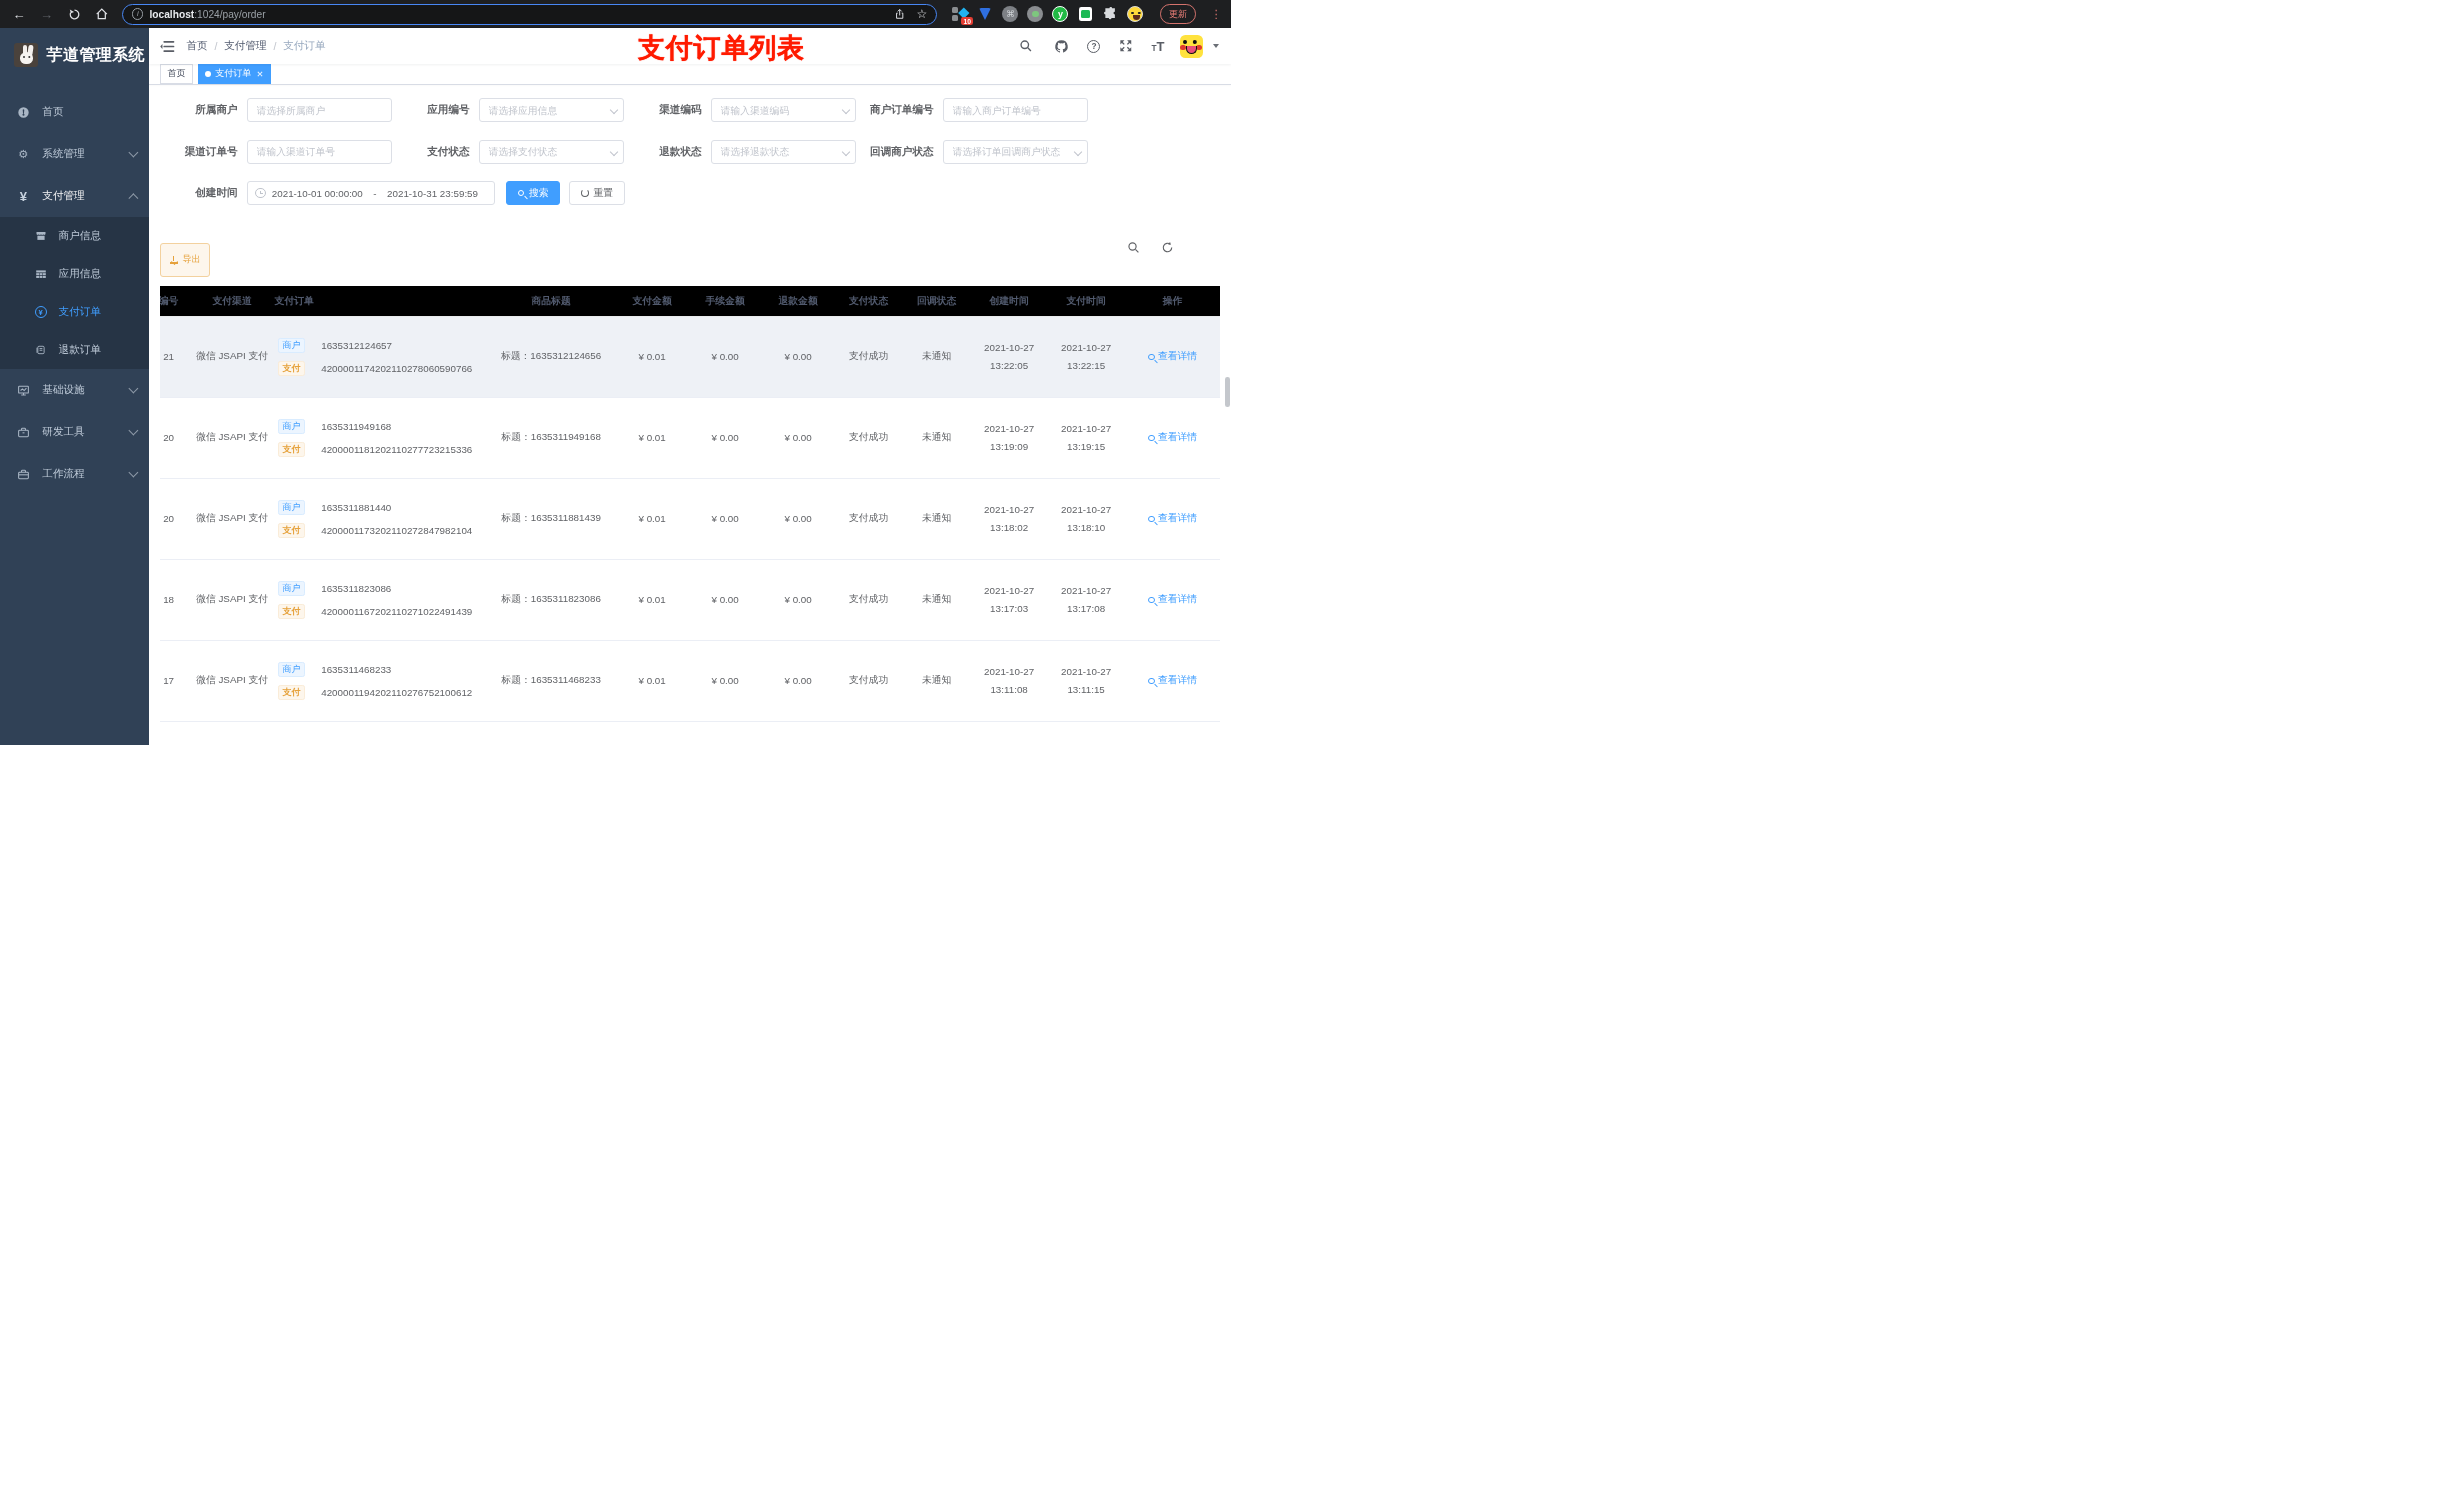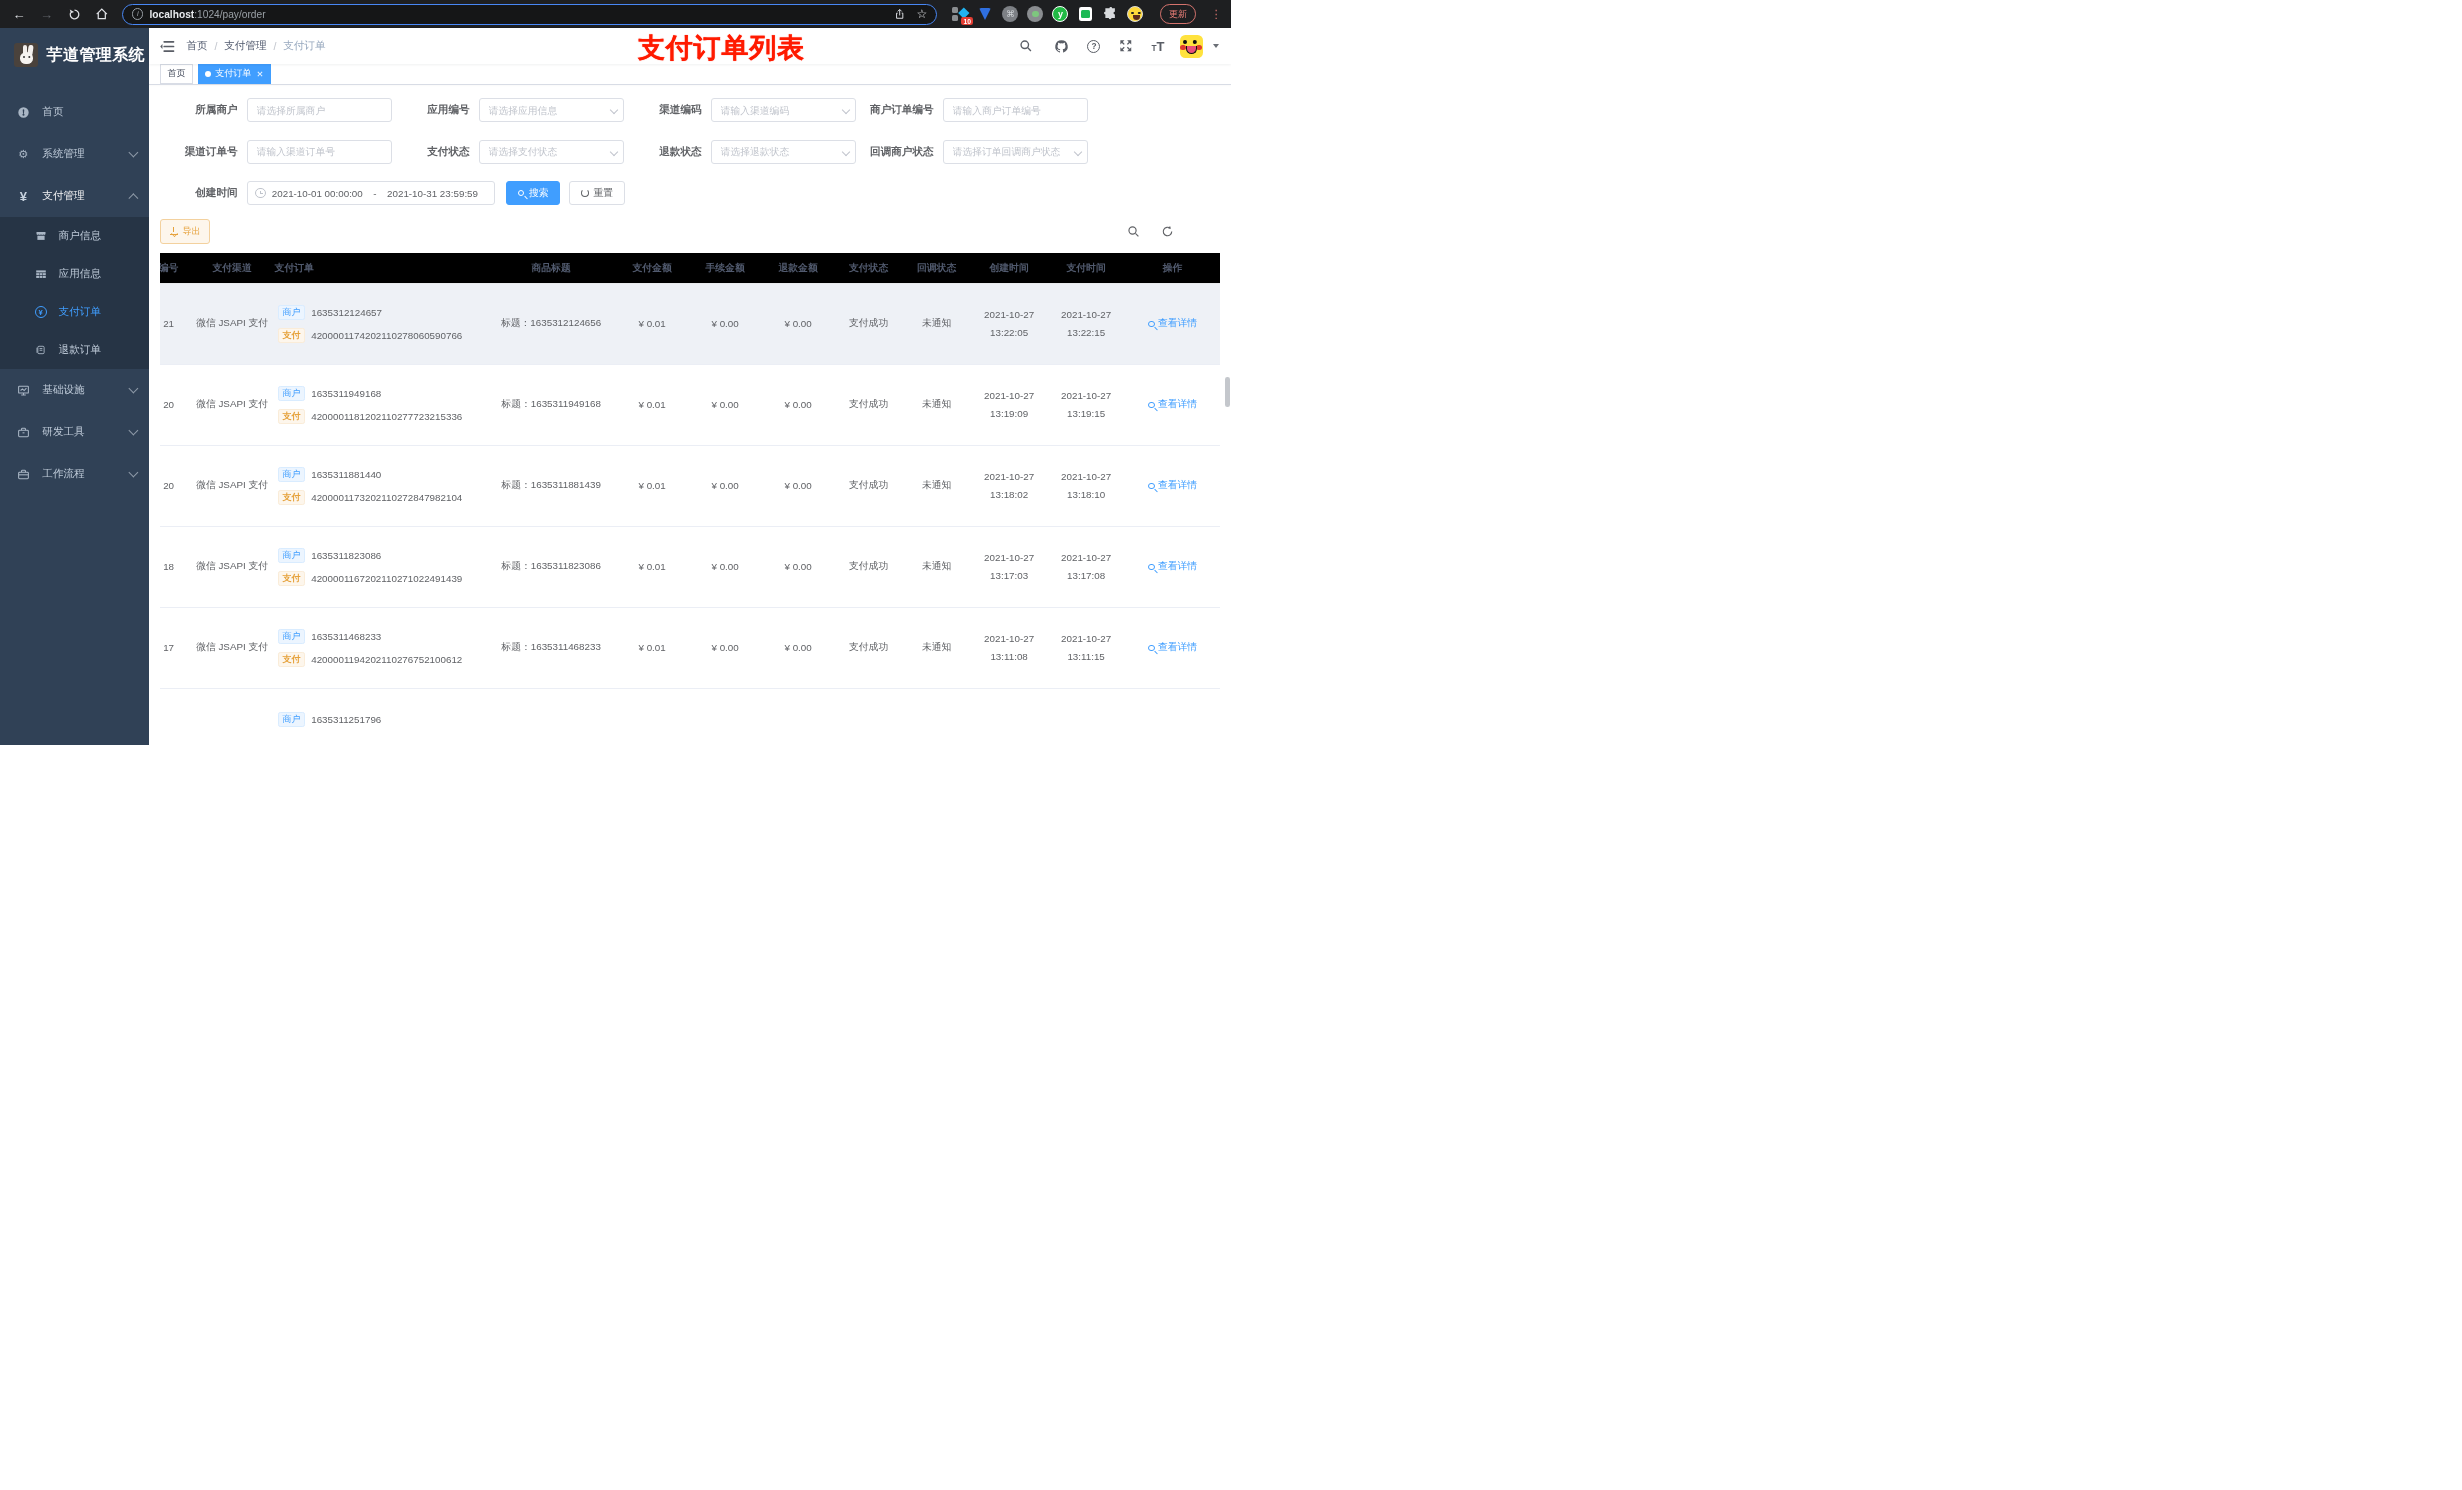--- a/index.html
+++ b/index.html
@@ -98,21 +98,21 @@
   .f-box .sel-chev { position:absolute; right:6.8px; top:9px; width:6px; height:6px; border-right:1.1px solid #c0c4cc; border-bottom:1.1px solid #c0c4cc; transform:rotate(45deg); pointer-events:none; }
   .date-row { display:flex; align-items:center; margin-bottom:13.6px; }
   .date-box { width:248px; height:24px; border:0.8px solid #dcdfe6; border-radius:3px; display:flex; align-items:center; padding:0 7.6px; gap:6px; font-size:9.8px; color:#606266; }
   .clock { width:10.6px; height:10.6px; border:1px solid #c0c4cc; border-radius:50%; position:relative; flex:0 0 auto; }
   .clock::after { content:""; position:absolute; left:3.8px; top:1.9px; width:1.1px; height:3.8px; background:#c0c4cc; }
   .clock::before { content:""; position:absolute; left:3.8px; top:4.5px; width:3px; height:1.1px; background:#c0c4cc; }
   .date-sep { color:#606266; padding:0 4.5px; }
   .btn { height:24px; border-radius:3px; font-size:9.8px; display:inline-flex; align-items:center; gap:4.5px; padding:0 10.6px; cursor:pointer; border:0.8px solid #dcdfe6; background:#fff; color:#606266; font-family:inherit; }
   .btn.primary { background:#409eff; border-color:#409eff; color:#fff; margin-left:11.4px; }
   .btn.reset { margin-left:9px; }
-  .btn.export { border-color:#f3d19e; background:#fdf6ec; color:#e6a23c; height:25px; font-size:9px; padding:0 9px; }
+  .btn.export { border-color:#f3d19e; background:#fdf6ec; color:#e6a23c; height:34px; font-size:9px; padding:0 9px;margin-top:24px; }
   .mag { width:6.8px; height:6.8px; border:1.2px solid currentColor; border-radius:50%; position:relative; flex:0 0 auto; }
   .mag::after { content:""; position:absolute; width:3.8px; height:1.2px; background:currentColor; transform:rotate(45deg); left:5.3px; top:6.8px; }
   .refresh-i { width:8.3px; height:8.3px; border:1.2px solid currentColor; border-radius:50%; border-top-color:transparent; position:relative; }
   .dl-i { width:8.3px; height:8.3px; position:relative; }
   .dl-i::before { content:""; position:absolute; left:3.4px; top:0; width:1.4px; height:5.3px; background:currentColor; }
   .dl-i::after { content:""; position:absolute; left:1.1px; top:2.7px; width:6px; height:6px; border-left:1.4px solid currentColor; border-bottom:1.4px solid currentColor; transform:rotate(-45deg) scale(.7); }
   .dl-i i { position:absolute; bottom:0; left:0; width:8.3px; height:1.4px; background:currentColor; }
   .toolbar { display:flex; align-items:center; margin-bottom:9.8px; }
   .toolbar-right { margin-left:auto; margin-right:42px; display:flex; align-items:center; gap:13.6px; color:#606266; }
   .t-ico { width:21px; height:21px; display:grid; place-items:center; cursor:pointer; }
@@ -123,21 +123,21 @@
   col.c-id{width:42px} col.c-ch{width:85px} col.c-ord{width:212px} col.c-ti{width:129px}
   col.c-am{width:73px} col.c-fee{width:73px} col.c-re{width:73px} col.c-ps{width:68px}
   col.c-ns{width:68px} col.c-ct{width:77px} col.c-pt{width:77px} col.c-ac{width:96px}
   thead th { background:#000000; color:#515a6e; font-weight:bold; height:30px; font-size:9.8px; text-align:center; border-bottom:0.8px solid #e8eaec; }
   thead th.left { text-align:left; }
   tbody td { border-bottom:0.8px solid #ebeef5; text-align:center; vertical-align:middle; height:81px; padding:4.5px 3px; }
   tbody td.left { text-align:left; }
   tr.row-hl td { background:#eef1f6; }
   tr.row-partial td { border-bottom:none; height:83px; vertical-align:top; padding-top:23px; }
   .order-lines { display:flex; flex-direction:column; gap:7.6px; align-items:flex-start; }
-  .oline { display:flex; align-items:center; gap:6px; }
+  .oline { display:flex; align-items:center; gap:16px; }
   .mini-tag { font-size:9px; height:15px; line-height:13.6px; padding:0 3.8px; border-radius:2.3px; white-space:nowrap; }
   .mini-tag.merchant { color:#409eff; background:#ecf5ff; border:0.8px solid #d9ecff; }
   .mini-tag.pay { color:#e6a23c; background:#fdf6ec; border:0.8px solid #faecd8;font-weight:bold; }
   .two-line { line-height:1.8; }
   .action-link { color:#409eff; cursor:pointer; display:inline-flex; align-items:center; gap:3px; white-space:nowrap; }
   .action-link .mag { border-color:#409eff; } .action-link .mag::after { background:#409eff; }
 
   .main-scrollthumb { position:absolute; right:1.5px; top:377px; width:4.5px; height:30px; background:#c4c7cc; border-radius:2.3px; }
   svg { display:block; }
 </style>

